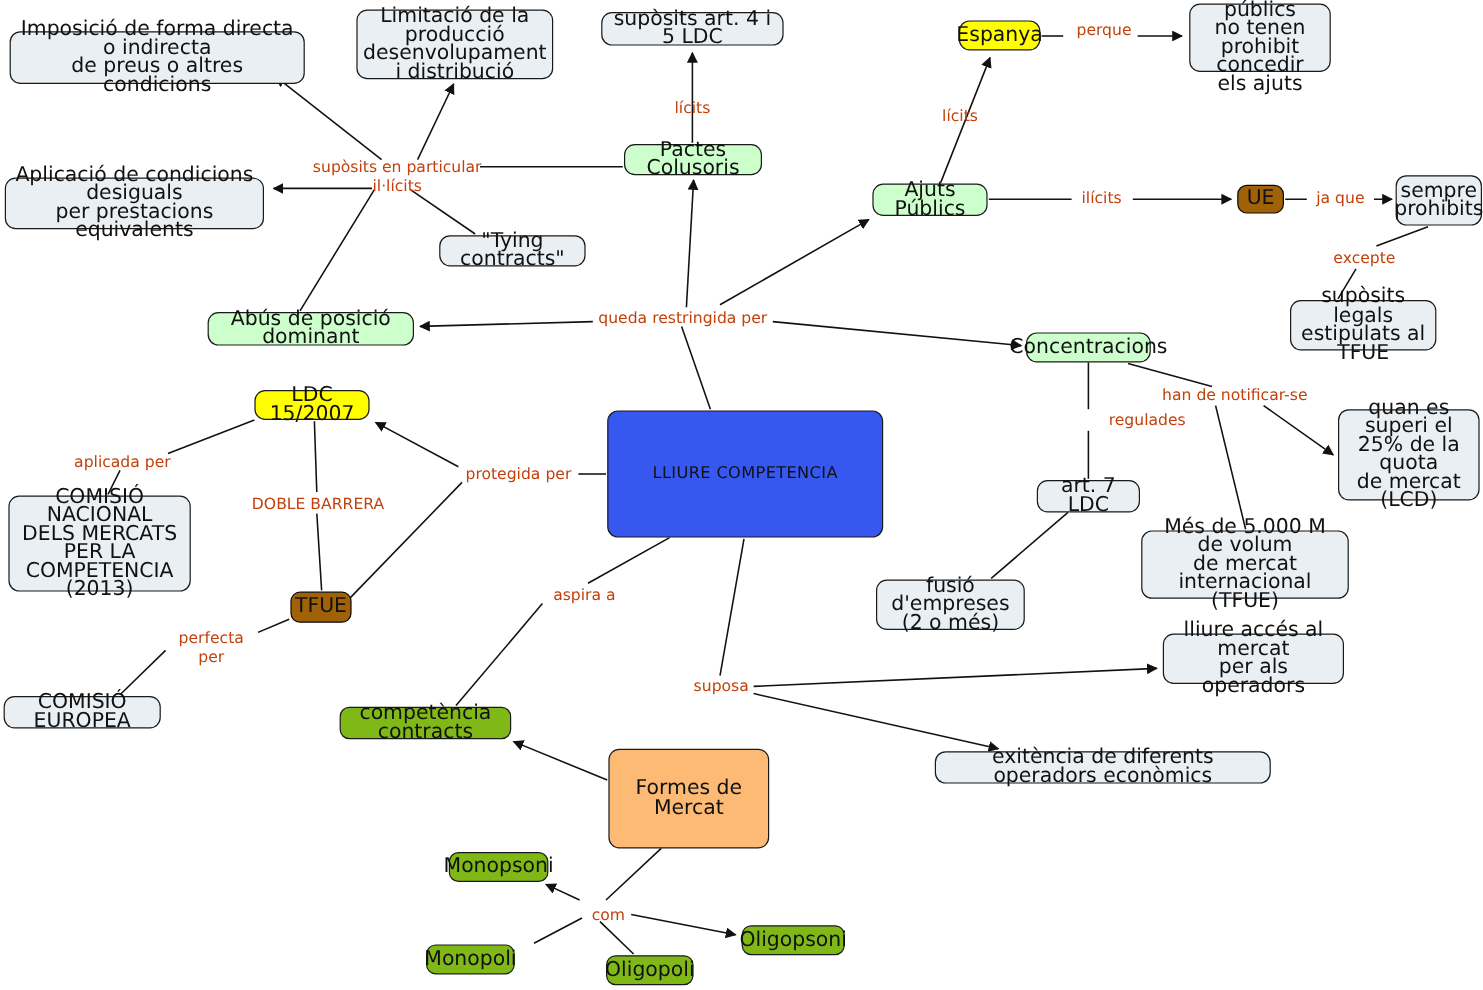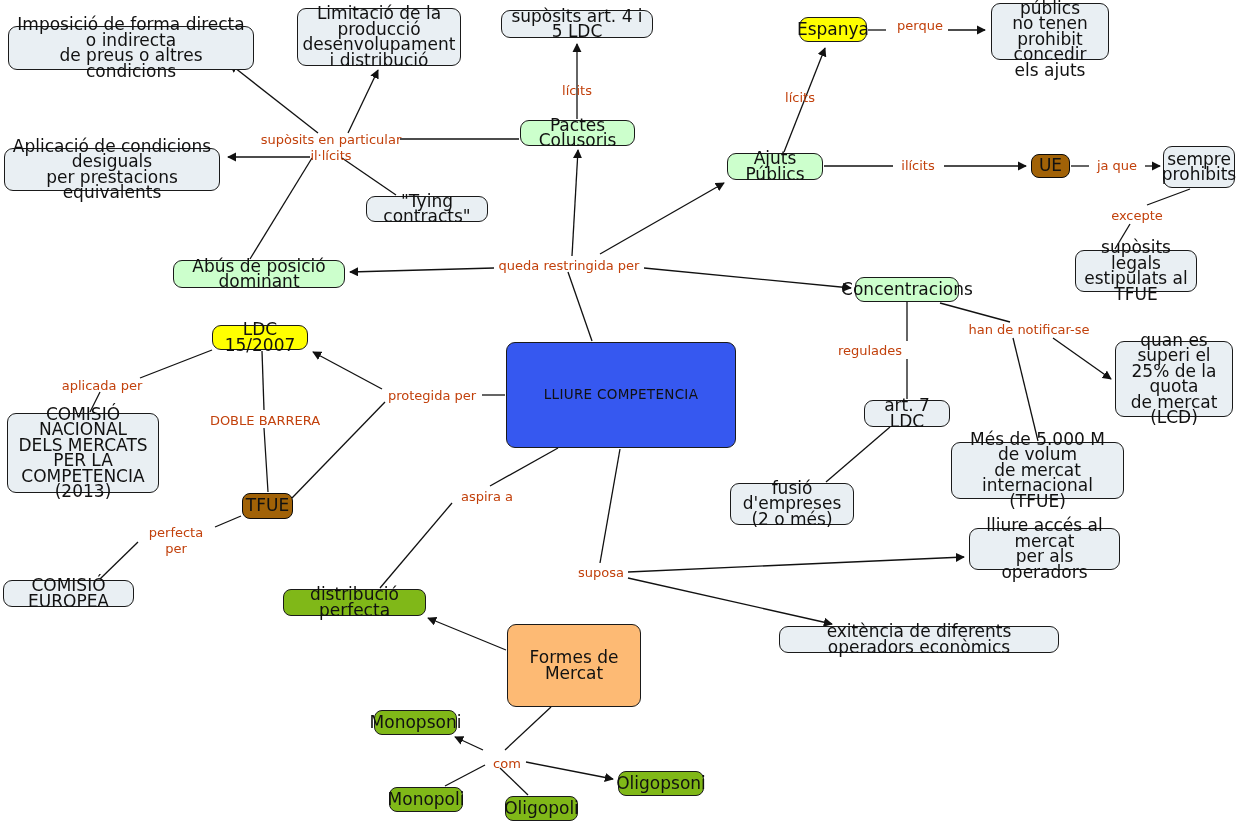--- a/index.html
+++ b/index.html
@@ -172,41 +172,41 @@
       <div class="node plain" style="left: 864px; top: 400px; width: 86px; height: 27px;">art. 7 LDC</div>
       <div class="node plain" style="left: 951px; top: 442px; width: 173px; height: 57px;">Més de 5.000 M de volum
 de mercat internacional
 (TFUE)</div>
       <div class="node cyan" style="left: 242px; top: 493px; width: 51px; height: 26px;">TFUE</div>
       <div class="node plain" style="left: 730px; top: 483px; width: 124px; height: 42px;">fusió d'empreses
 (2 o més)</div>
       <div class="node plain" style="left: 969px; top: 528px; width: 151px; height: 42px;">lliure accés al mercat
 per als operadors</div>
       <div class="node plain" style="left: 3px; top: 580px; width: 131px; height: 27px;">COMISIÓ EUROPEA</div>
-      <div class="node olive" style="left: 283px; top: 589px; width: 143px; height: 27px;">distribució perfecta</div>
+      <div class="node olive" style="left: 283px; top: 589px; width: 143px; height: 27px;">competència contracts</div>
       <div class="node plain" style="left: 779px; top: 626px; width: 280px; height: 27px;">exitència de diferents operadors econòmics</div>
       <div class="node orange" style="left: 507px; top: 624px; width: 134px; height: 83px;">Formes de Mercat</div>
       <div class="node olive" style="left: 374px; top: 710px; width: 83px; height: 25px;">Monopsoni</div>
       <div class="node olive" style="left: 618px; top: 771px; width: 86px; height: 25px;">Oligopsoni</div>
-      <div class="node olive" style="left: 389px; top: 787px; width: 74px; height: 25px; text-align: center;">Monopoli</div>
+      <div class="node olive" style="left: 355px; top: 787px; width: 74px; height: 25px; text-align: center;">Monopoli</div>
       <div class="node olive" style="left: 505px; top: 796px; width: 73px; height: 25px;">Oligopoli</div>
     </div>
   <div id="labels-layer">
       <div class="edge-label" style="left: 555px; top: 83px; width: 44px; text-align: center;">lícits</div>
       <div class="edge-label" style="left: 892px; top: 18px; width: 56px; text-align: center;">perque</div>
       <div class="edge-label" style="left: 778px; top: 90px; width: 44px; text-align: center;">lícits</div>
       <div class="edge-label" style="left: 258px; top: 132px; width: 146px; text-align: center;">supòsits en particular
 il·lícits</div>
       <div class="edge-label" style="left: 895px; top: 158px; width: 46px; text-align: center;">ilícits</div>
       <div class="edge-label" style="left: 1091px; top: 158px; width: 52px; text-align: center;">ja que</div>
       <div class="edge-label" style="left: 1106px; top: 208px; width: 62px; text-align: center;">excepte</div>
       <div class="edge-label" style="left: 495px; top: 258px; width: 148px; text-align: center;">queda restringida per</div>
       <div class="edge-label" style="left: 968px; top: 322px; width: 122px; text-align: center;">han de notificar-se</div>
       <div class="edge-label" style="left: 59px; top: 378px; width: 86px; text-align: center;">aplicada per</div>
       <div class="edge-label" style="left: 386px; top: 388px; width: 92px; text-align: center;">protegida per</div>
-      <div class="edge-label" style="left: 834px; top: 343px; width: 72px; text-align: center;">regulades</div>
+      <div class="edge-label" style="left: 920px; top: 343px; width: 72px; text-align: center;">regulades</div>
       <div class="edge-label" style="left: 207px; top: 413px; width: 116px; text-align: center;">DOBLE BARRERA</div>
       <div class="edge-label" style="left: 456px; top: 489px; width: 62px; text-align: center;">aspira a</div>
       <div class="edge-label" style="left: 139px; top: 525px; width: 74px; text-align: center;">perfecta per</div>
       <div class="edge-label" style="left: 574px; top: 565px; width: 54px; text-align: center;">suposa</div>
       <div class="edge-label" style="left: 489px; top: 756px; width: 36px; text-align: center;">com</div>
     </div>
 </div>
 
 </body></html>

